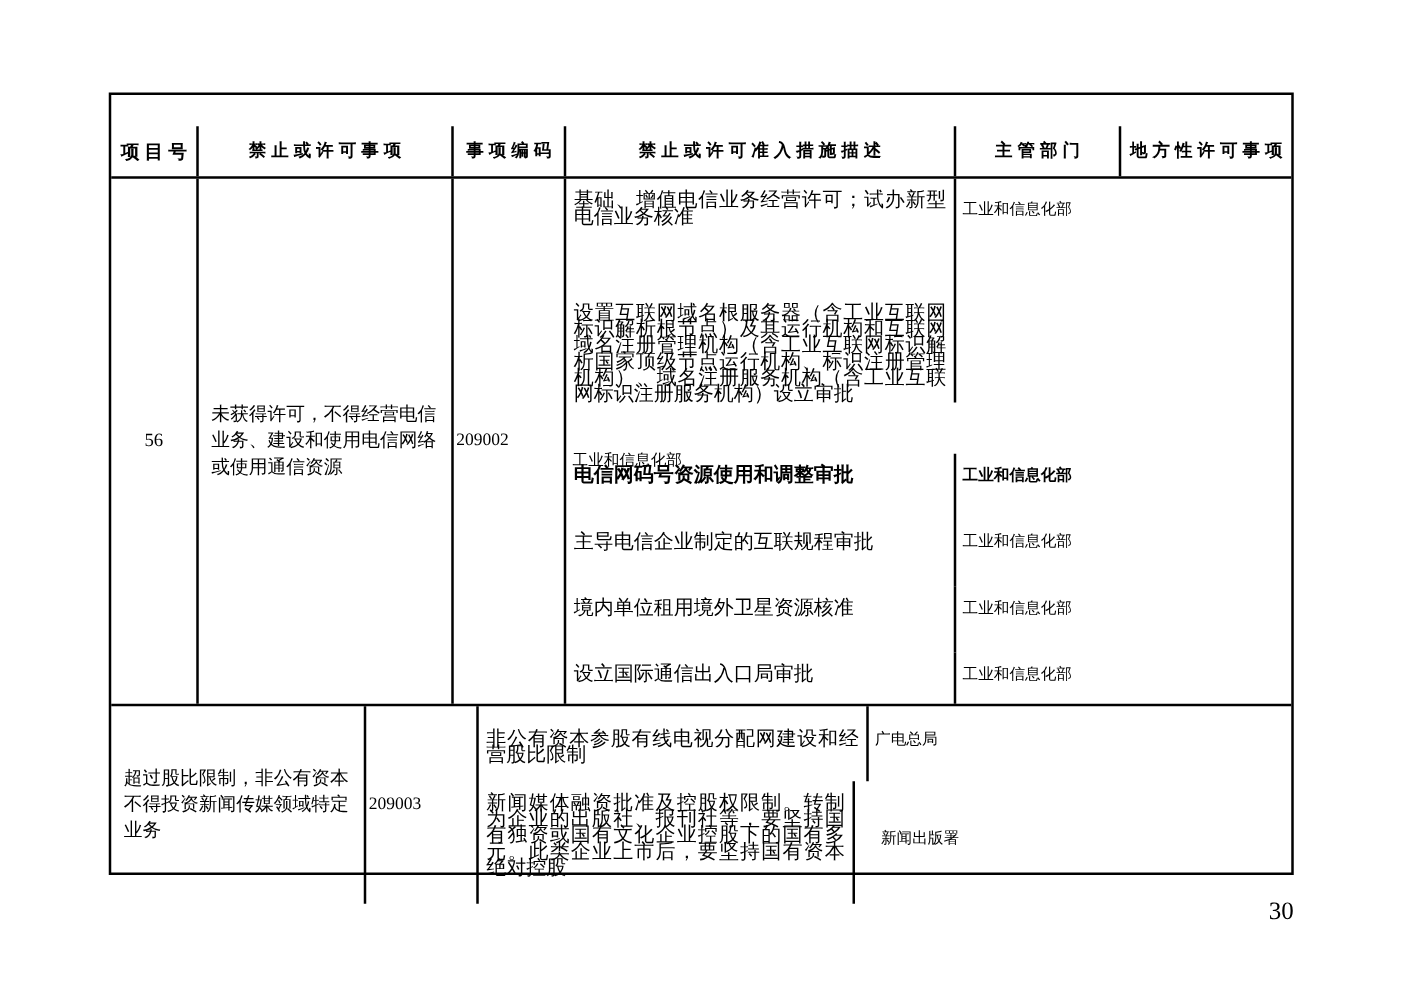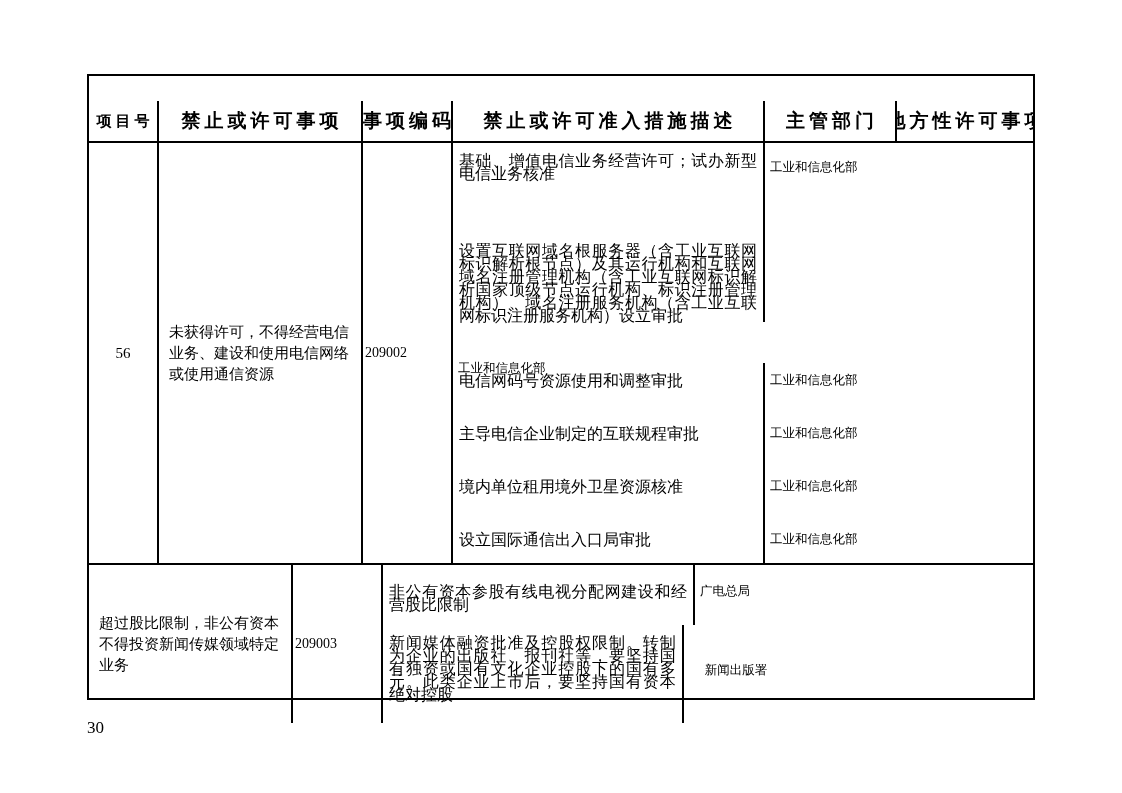--- a/index.html
+++ b/index.html
@@ -23,21 +23,21 @@
   }
   .thead {
     display: flex;
     height: 42px;
     border-bottom: 2px solid #000;
     margin-top: 25px;
   }
   .th {
     display: flex; align-items: center; justify-content: center;
     font-weight: bold;
-    font-size: 19px;
+    font-size: 14px;
     letter-spacing: 4px;
     text-indent: 4px; 
     border-right: 2px solid #000;
     overflow: hidden;
     white-space: nowrap;
   }
   .th:last-child { border-right: none; }
   .trow {
     display: flex;
     border-bottom: 2px solid #000;
@@ -64,35 +64,35 @@
     text-align: justify;
   }
   .dept {
     width: 132px;
     font-size: 12.5px; line-height: 13px;
     padding-left: 5px;
   }
   
   .r56s1 { height: 93px; }  .r56s1 .measure { padding-top: 11px; } .r56s1 .dept { padding-top: 18px; }
   .r56s2 { height: 127px; flex-direction: column; } .r56s2 .measure { padding-top: 8px; }  .r56s2 .dept { padding-top: 40px; }
-  .r56s3 { height: 53px; }  .r56s3 .measure, .r56s3 .dept { padding-top: 11px; }
+  .r56s3 { height: 53px; font-weight: bold; }  .r56s3 .measure, .r56s3 .dept { padding-top: 11px; }
   .r56s4 { height: 53px; }  .r56s4 .measure, .r56s4 .dept { padding-top: 11px; }
   .r56s5 { height: 53px; }  .r56s5 .measure, .r56s5 .dept { padding-top: 11px; }
   .r56s6 { height: 41px; }  .r56s6 .measure, .r56s6 .dept { padding-top: 11px; }
   
   .r57s1 { height: 60px; }  .r57s1 .measure, .r57s1 .dept { padding-top: 20px; }
   .r57s2 { height: 98px; gap: 16px; }  .r57s2 .measure { padding-top: 11px; } .r57s2 .dept { padding-top: 39px; }
   .row56 { height: 422px; }
   .row57 { height: 158px; }
   .page-number {
     position: absolute;
     left: 87px; width: 948px;
     top: 718px;
-    text-align: left;
-    font-size: 17px;
+    text-align: right;
+    font-size: 20px;
   }
 </style>
 </head>
 <body>
 
 <div class="page">
 
   <div class="doc-table">
 
     <div class="thead">

